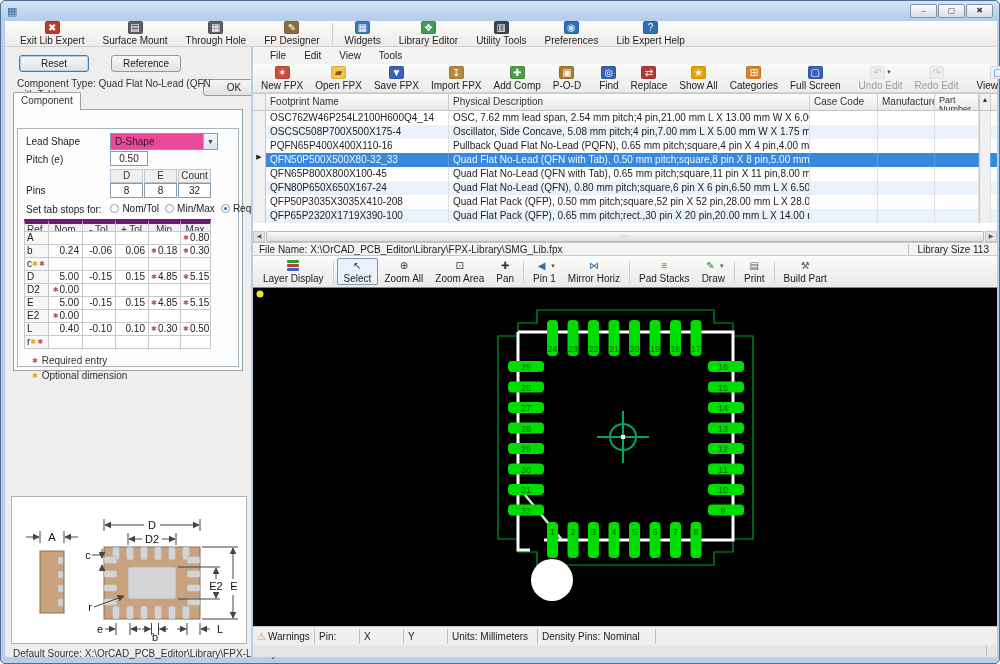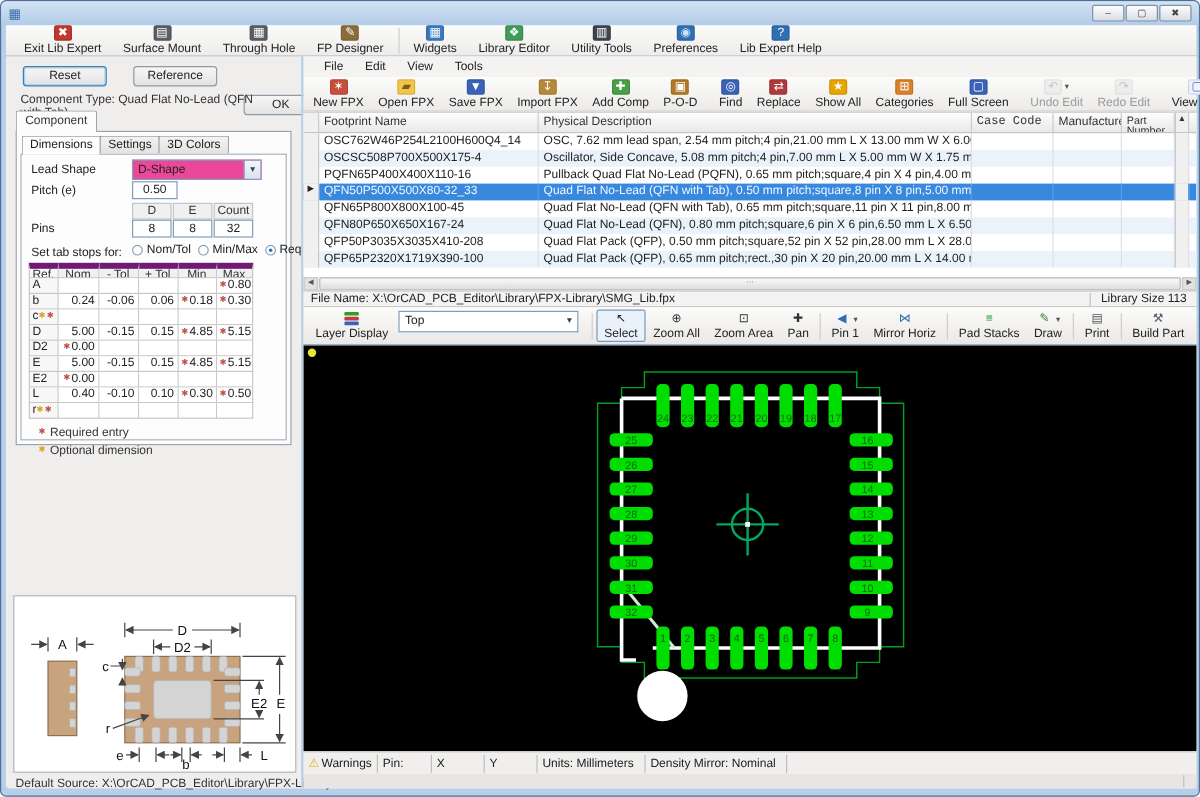--- a/index.html
+++ b/index.html
@@ -87,21 +87,21 @@
     background:linear-gradient(#fbfbfa,#edebe9);border-bottom:1px solid #d5d3d1;padding-left:2px;}
   .lib-table{position:absolute;left:0;top:46px;width:744px;height:138px;background:#fff;overflow:hidden;
     border-top:1px solid #c8c8c8;}
   .trow{display:flex;height:14px;}
   .trow.hd{height:17px;background:linear-gradient(#fdfdfd,#e9e9e9);border-bottom:1px solid #c4c4c4;}
   .tcell{padding:1px 4px 0;border-right:1px solid #e0e0e0;white-space:nowrap;overflow:hidden;font-size:10px;}
   .trow.hd .tcell{color:#333;border-right:1px solid #cccccc;padding-top:2px;}
   .gut{width:13px;background:#f0f0f0;border-right:1px solid #c8c8c8;text-align:center;font-size:7px;color:#222;padding:0;}
   .c-name{width:183px;}
   .c-desc{width:361px;}
-  .c-case{width:68px;font-family:Liberation Mono, monospace;}
+  .c-case{width:68px;}
   .c-manu{width:57px;}
   .c-part{width:44px;font-size:9px;line-height:9px;white-space:normal;}
   .c-vs{width:12px;background:#f0f0f0;border-left:1px solid #c8c8c8;padding:0;text-align:center;}
   .trow.alt{background:#eaf3fb;}
   .trow.selected{background:#3889dd;color:#eef6ff;}
   .trow.selected .tcell{border-right-color:#5a9de4;}
   .trow.selected .gut{background:#f0f0f0;color:#222;border-right:1px solid #c8c8c8;}
   .hscroll{position:absolute;left:0;top:184px;width:744px;height:11px;background:#f0f0f0;display:flex;}
   .sbtn{width:12px;height:11px;background:#e4e2e0;border:1px solid #c8c8c8;font-size:6px;line-height:9px;text-align:center;color:#555;}
   .sthumb{flex:1;margin:0 1px;background:linear-gradient(#fafafa,#dcdcdc);border:1px solid #b8b8b8;
@@ -208,25 +208,20 @@
       <div class="comp-type">Component Type: Quad Flat No-Lead (QFN with Tab)</div>
       <div class="tabs" id="mainTabs">
           <div class="tab active">Component</div>
           <div class="tab">Terminal</div>
           <div class="tab">Rules</div>
           <div class="tab">Drafting</div>
           <div class="tab">Footprint</div>
         </div>
 
       <div class="tab-body">
-        <div class="subtabs" id="subTabs">
-            <div class="subtab active">Dimensions</div>
-            <div class="subtab">Settings</div>
-            <div class="subtab">3D Colors</div>
-          </div>
         <div class="dim-panel">
           <div class="frow" style="top:7px;">Lead Shape</div>
           <div class="combo-sm" style="left:92px;top:4px;width:108px;">
             <span class="val">D-Shape</span>
             <span class="arr">▼</span>
           </div>
           <div class="frow" style="top:25px;">Pitch (e)</div>
           <div class="field" style="left:92px;top:22px;width:38px;">0.50</div>
           <div id="pinsHdr">
               <div class="hdrbox" style="left: 92px; top: 40px; width: 33px;">D</div>
@@ -648,24 +643,20 @@
       <div class="viewer-toolbar" id="viewerToolbar">
           <div class="tb-item sm">
             <div class="iconrow">
               <span class="icon layers">
                 <i style="background: rgb(42, 160, 42); top: 1px;"></i>
                 <i style="background: rgb(194, 58, 58); top: 5px;"></i>
                 <i style="background: rgb(58, 98, 194); top: 9px;"></i>
               </span>
             </div>
             <span class="lbl">Layer Display</span>
-          </div>
-          <div class="vcombo">
-            <span class="val">Top</span>
-            <span class="arr">▼</span>
           </div>
           <div class="tb-sep"></div>
           <div class="tb-item sm active">
             <div class="iconrow">
               <span class="icon" style="color: rgb(34, 34, 34);">↖</span>
             </div>
             <span class="lbl">Select</span>
           </div>
           <div class="tb-item sm">
             <div class="iconrow">
@@ -813,20 +804,20 @@
           <circle cx="299" cy="292" r="21" fill="#ffffff"></circle>
         </svg>
       </div>
 
       <div class="statusbar" id="statusBar">
           <div class="scell" style="width: 62px;"><span class="warn-ico">⚠</span>Warnings</div>
           <div class="scell" style="width: 45px;">Pin:</div>
           <div class="scell" style="width: 44px;">X</div>
           <div class="scell" style="width: 44px;">Y</div>
           <div class="scell" style="width: 90px;">Units: Millimeters</div>
-          <div class="scell" style="width: 118px;">Density Mirror: Nominal</div>
+          <div class="scell" style="width: 118px;">Density Pins: Nominal</div>
         </div>
       <div class="bottom-strip">
           <i></i>
         </div>
     </div>
   </div>
 </div>
 
 </body></html>

